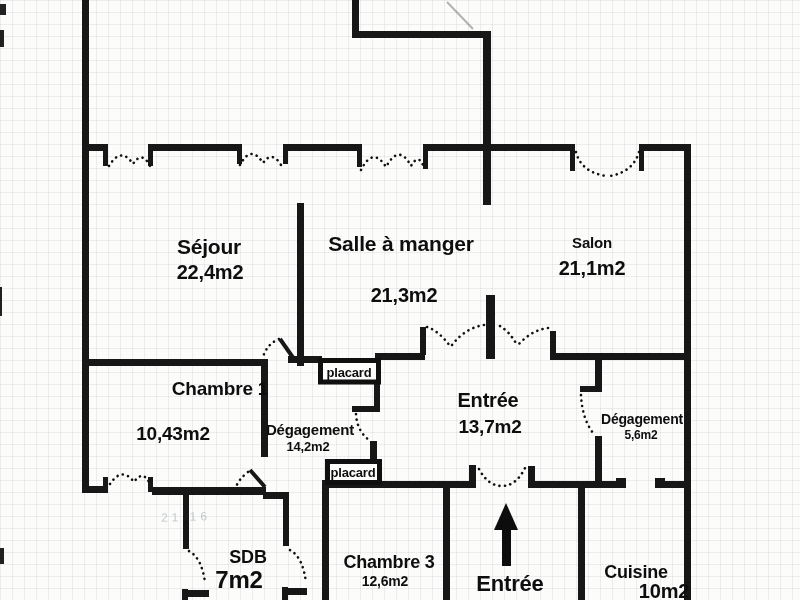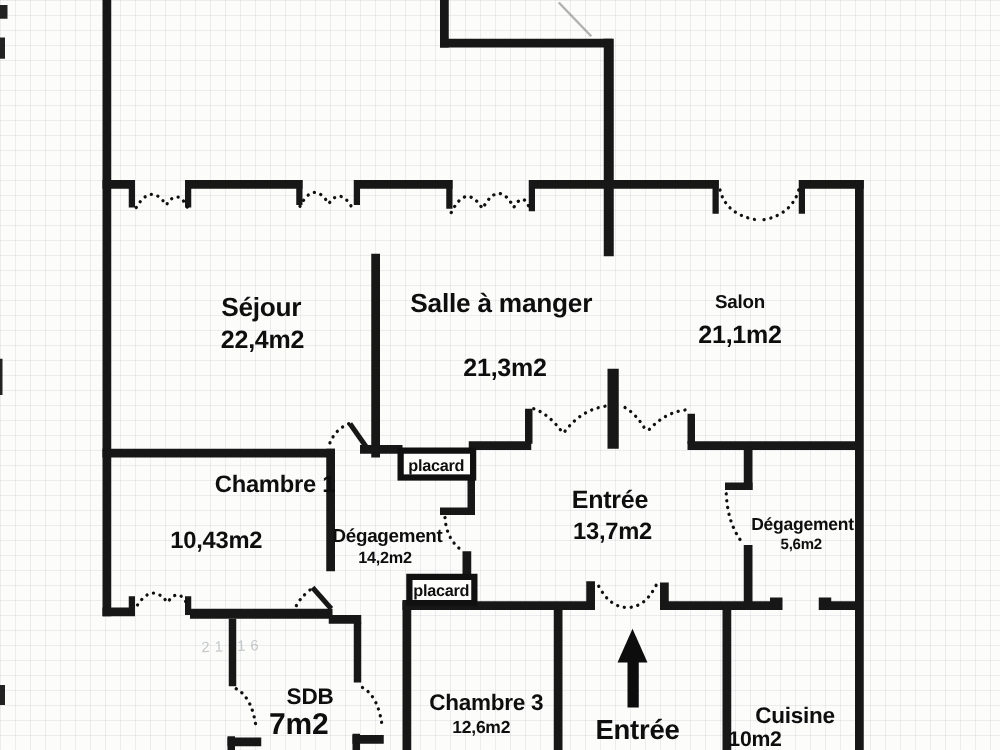--- a/index.html
+++ b/index.html
@@ -169,16 +169,16 @@
 
   <div class="lbl" style="left:237px;top:557px;font-size:18px;padding-left:22px;">SDB</div>
   <div class="lbl" style="left:239px;top:580px;font-size:24px;">7m2</div>
 
   <div class="lbl" style="left:389px;top:562px;font-size:18px;text-align:center;">Chambre 3</div>
   <div class="lbl" style="left:385px;top:581px;font-size:14px;">12,6m2</div>
 
   <div class="lbl" style="left:510px;top:584px;font-size:22px;">Entrée</div>
 
   <div class="lbl" style="left:636px;top:572px;font-size:18px;text-align:center;">Cuisine</div>
-  <div class="lbl" style="left:604px;top:591px;font-size:17px;">10m2</div>
+  <div class="lbl" style="left:664px;top:591px;font-size:20px;">10m2</div>
 
   <div class="pencil" style="left:186px;top:517px;">21 16</div>
 </div>
 
 </body></html>

